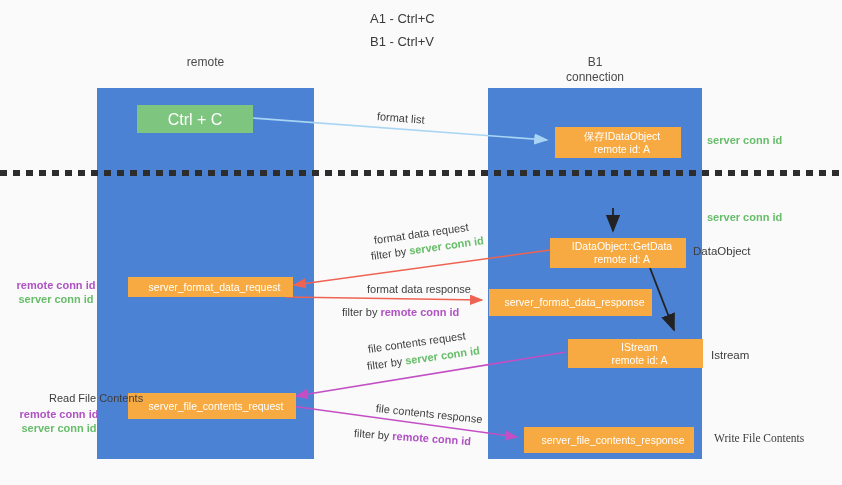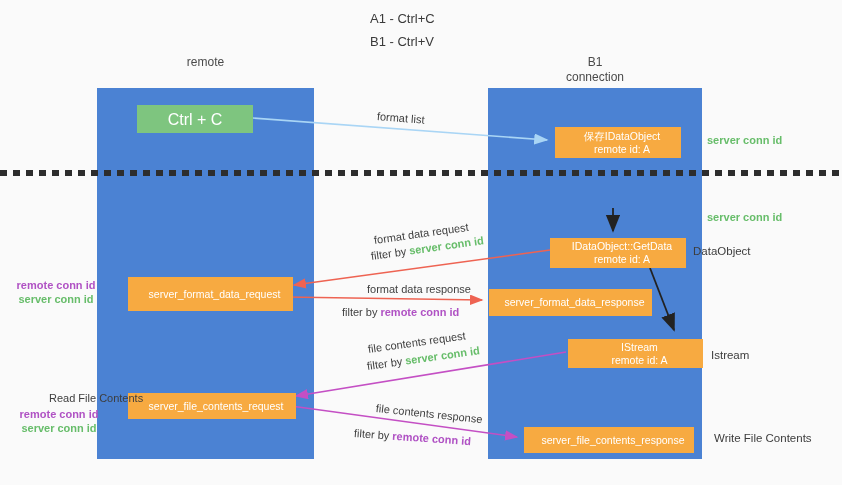--- a/index.html
+++ b/index.html
@@ -91,21 +91,21 @@
     <span>保存IDataObject</span>
     <span>remote id: A</span>
   </div>
 
 
   <div class="node orange" style="left:550px;top:238px;width:128px;height:30px;">
     <span>IDataObject::GetData</span>
     <span>remote id: A</span>
   </div>
 
-  <div class="node orange" style="left:128px;top:277px;width:157px;height:34px;">
+  <div class="node orange" style="left:128px;top:277px;width:157px;height:20px;">
     <span>server_format_data_request</span>
   </div>
 
   <div class="node orange" style="left:489px;top:289px;width:155px;height:27px;">
     <span>server_format_data_response</span>
   </div>
 
   <div class="node orange" style="left:568px;top:339px;width:127px;height:29px;">
     <span>IStream</span>
     <span>remote id: A</span>
@@ -138,21 +138,21 @@
 
   <div class="lbl rot" style="left:376px;top:402px;transform:rotate(6deg);">file contents response</div>
   <div class="lbl rot" style="left:354px;top:427px;transform:rotate(4deg);">
     <span class="filter-by">filter by</span><span class="purple-t">remote conn id</span>
   </div>
 
   <div class="lbl green-t" style="left:707px;top:134px;">server conn id</div>
   <div class="lbl green-t" style="left:707px;top:211px;">server conn id</div>
   <div class="lbl dark" style="left:676px;top:245px;margin-left:17px;">DataObject</div>
   <div class="lbl dark" style="left:711px;top:349px;">Istream</div>
-  <div class="lbl dark" style="left:714px;top:432px;">Write File Contents</div>
+  <div class="lbl dark" style="left:714px;top:432px;font-family:Liberation Serif, serif;">Write File Contents</div>
 
   <div class="ids" style="left:13px;top:279px;">
     <div class="purple-t">remote conn id</div>
     <div class="green-t">server conn id</div>
   </div>
   <div class="lbl dark" style="left:8px;top:392px;font-size:11px;margin-left:41px;">Read File Contents</div>
   <div class="ids" style="left:16px;top:408px;">
     <div class="purple-t">remote conn id</div>
     <div class="green-t">server conn id</div>
   </div>

